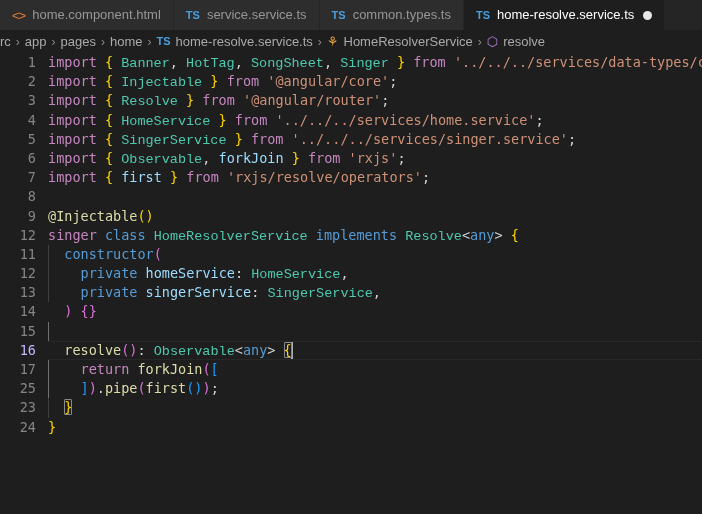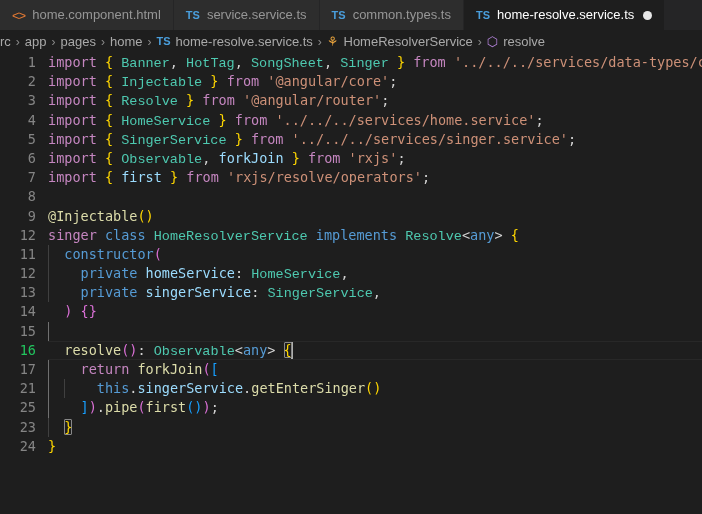--- a/index.html
+++ b/index.html
@@ -124,21 +124,21 @@
   .gutter {
     width: 36px;
     min-width: 36px;
     text-align: right;
     color: #858585;
     font-family: "DejaVu Sans Mono", monospace;
     font-size: 13.5px;
     user-select: none;
     flex: 0 0 auto;
   }
-  .row.current .gutter { color: #22c55e; }
+  .row.current .gutter { color: #c4b5fd; }
   .content {
     padding-left: 12px;
     flex: 1 1 auto;
     position: relative;
     overflow: hidden;
   }
 
   
   .kw    { color: #c586c0; }  
   .kw2   { color: #569cd6; }  
@@ -329,24 +329,20 @@
     </div>
 
     <div class="row">
       <span class="gutter">17</span>
       <span class="content"><span class="iguide active" style="left:12px"></span>    <span class="kw">return</span> <span class="fn">forkJoin</span><span class="br2">(</span><span class="br3">[</span></span>
     </div>
 
 
 
 
-    <div class="row">
-      <span class="gutter">21</span>
-      <span class="content"><span class="iguide active" style="left:12px"></span><span class="iguide" style="left:28px"></span>      <span class="thisk">this</span><span class="punc">.</span><span class="var">singerService</span><span class="punc">.</span><span class="fn">getEnterSinger</span><span class="br1">()</span></span>
-    </div>
 
     <div class="row">
       <span class="gutter">25</span>
       <span class="content"><span class="iguide active" style="left:12px"></span>    <span class="br3">]</span><span class="br2">)</span><span class="punc">.</span><span class="fn">pipe</span><span class="br2">(</span><span class="fn">first</span><span class="br3">()</span><span class="br2">)</span><span class="punc">;</span></span>
     </div>
 
     <div class="row">
       <span class="gutter">23</span>
       <span class="content"><span class="iguide" style="left:12px"></span>  <span class="br1 bracket-match">}</span></span>
     </div>

